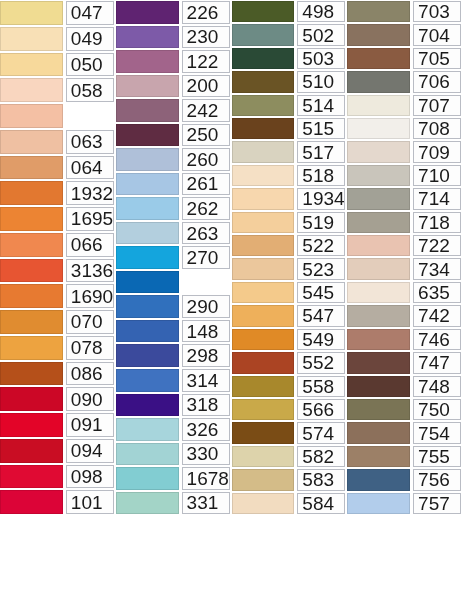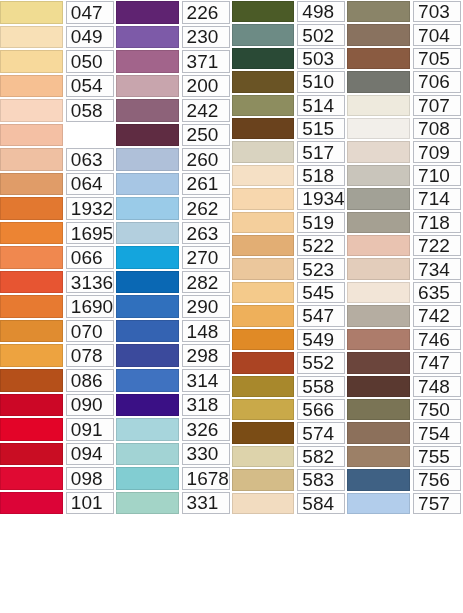--- a/index.html
+++ b/index.html
@@ -91,28 +91,20 @@
       <div class="row">
         <div class="swatch-cell">
           <div class="swatch" style="background-color: rgb(247, 217, 155);"></div>
         </div>
         <div class="code-cell">
           <span class="code">050</span>
         </div>
       </div>
       <div class="row">
         <div class="swatch-cell">
-          <div class="swatch" style="background-color: rgb(246, 192, 146);"></div>
-        </div>
-        <div class="code-cell">
-          <span class="code">054</span>
-        </div>
-      </div>
-      <div class="row">
-        <div class="swatch-cell">
           <div class="swatch" style="background-color: rgb(249, 214, 191);"></div>
         </div>
         <div class="code-cell">
           <span class="code">058</span>
         </div>
       </div>
       <div class="row">
         <div class="swatch-cell">
           <div class="swatch" style="background-color: rgb(244, 192, 164);"></div>
         </div>
@@ -253,21 +245,21 @@
         </div>
         <div class="code-cell">
           <span class="code">230</span>
         </div>
       </div>
       <div class="row">
         <div class="swatch-cell">
           <div class="swatch" style="background-color: rgb(162, 100, 139);"></div>
         </div>
         <div class="code-cell">
-          <span class="code">371</span>
+          <span class="code">122</span>
         </div>
       </div>
       <div class="row">
         <div class="swatch-cell">
           <div class="swatch" style="background-color: rgb(200, 165, 173);"></div>
         </div>
         <div class="code-cell">
           <span class="code">200</span>
         </div>
       </div>
@@ -323,23 +315,20 @@
         <div class="swatch-cell">
           <div class="swatch" style="background-color: rgb(20, 165, 221);"></div>
         </div>
         <div class="code-cell">
           <span class="code">270</span>
         </div>
       </div>
       <div class="row">
         <div class="swatch-cell">
           <div class="swatch" style="background-color: rgb(10, 104, 180);"></div>
-        </div>
-        <div class="code-cell">
-          <span class="code">282</span>
         </div>
       </div>
       <div class="row">
         <div class="swatch-cell">
           <div class="swatch" style="background-color: rgb(48, 112, 189);"></div>
         </div>
         <div class="code-cell">
           <span class="code">290</span>
         </div>
       </div>

